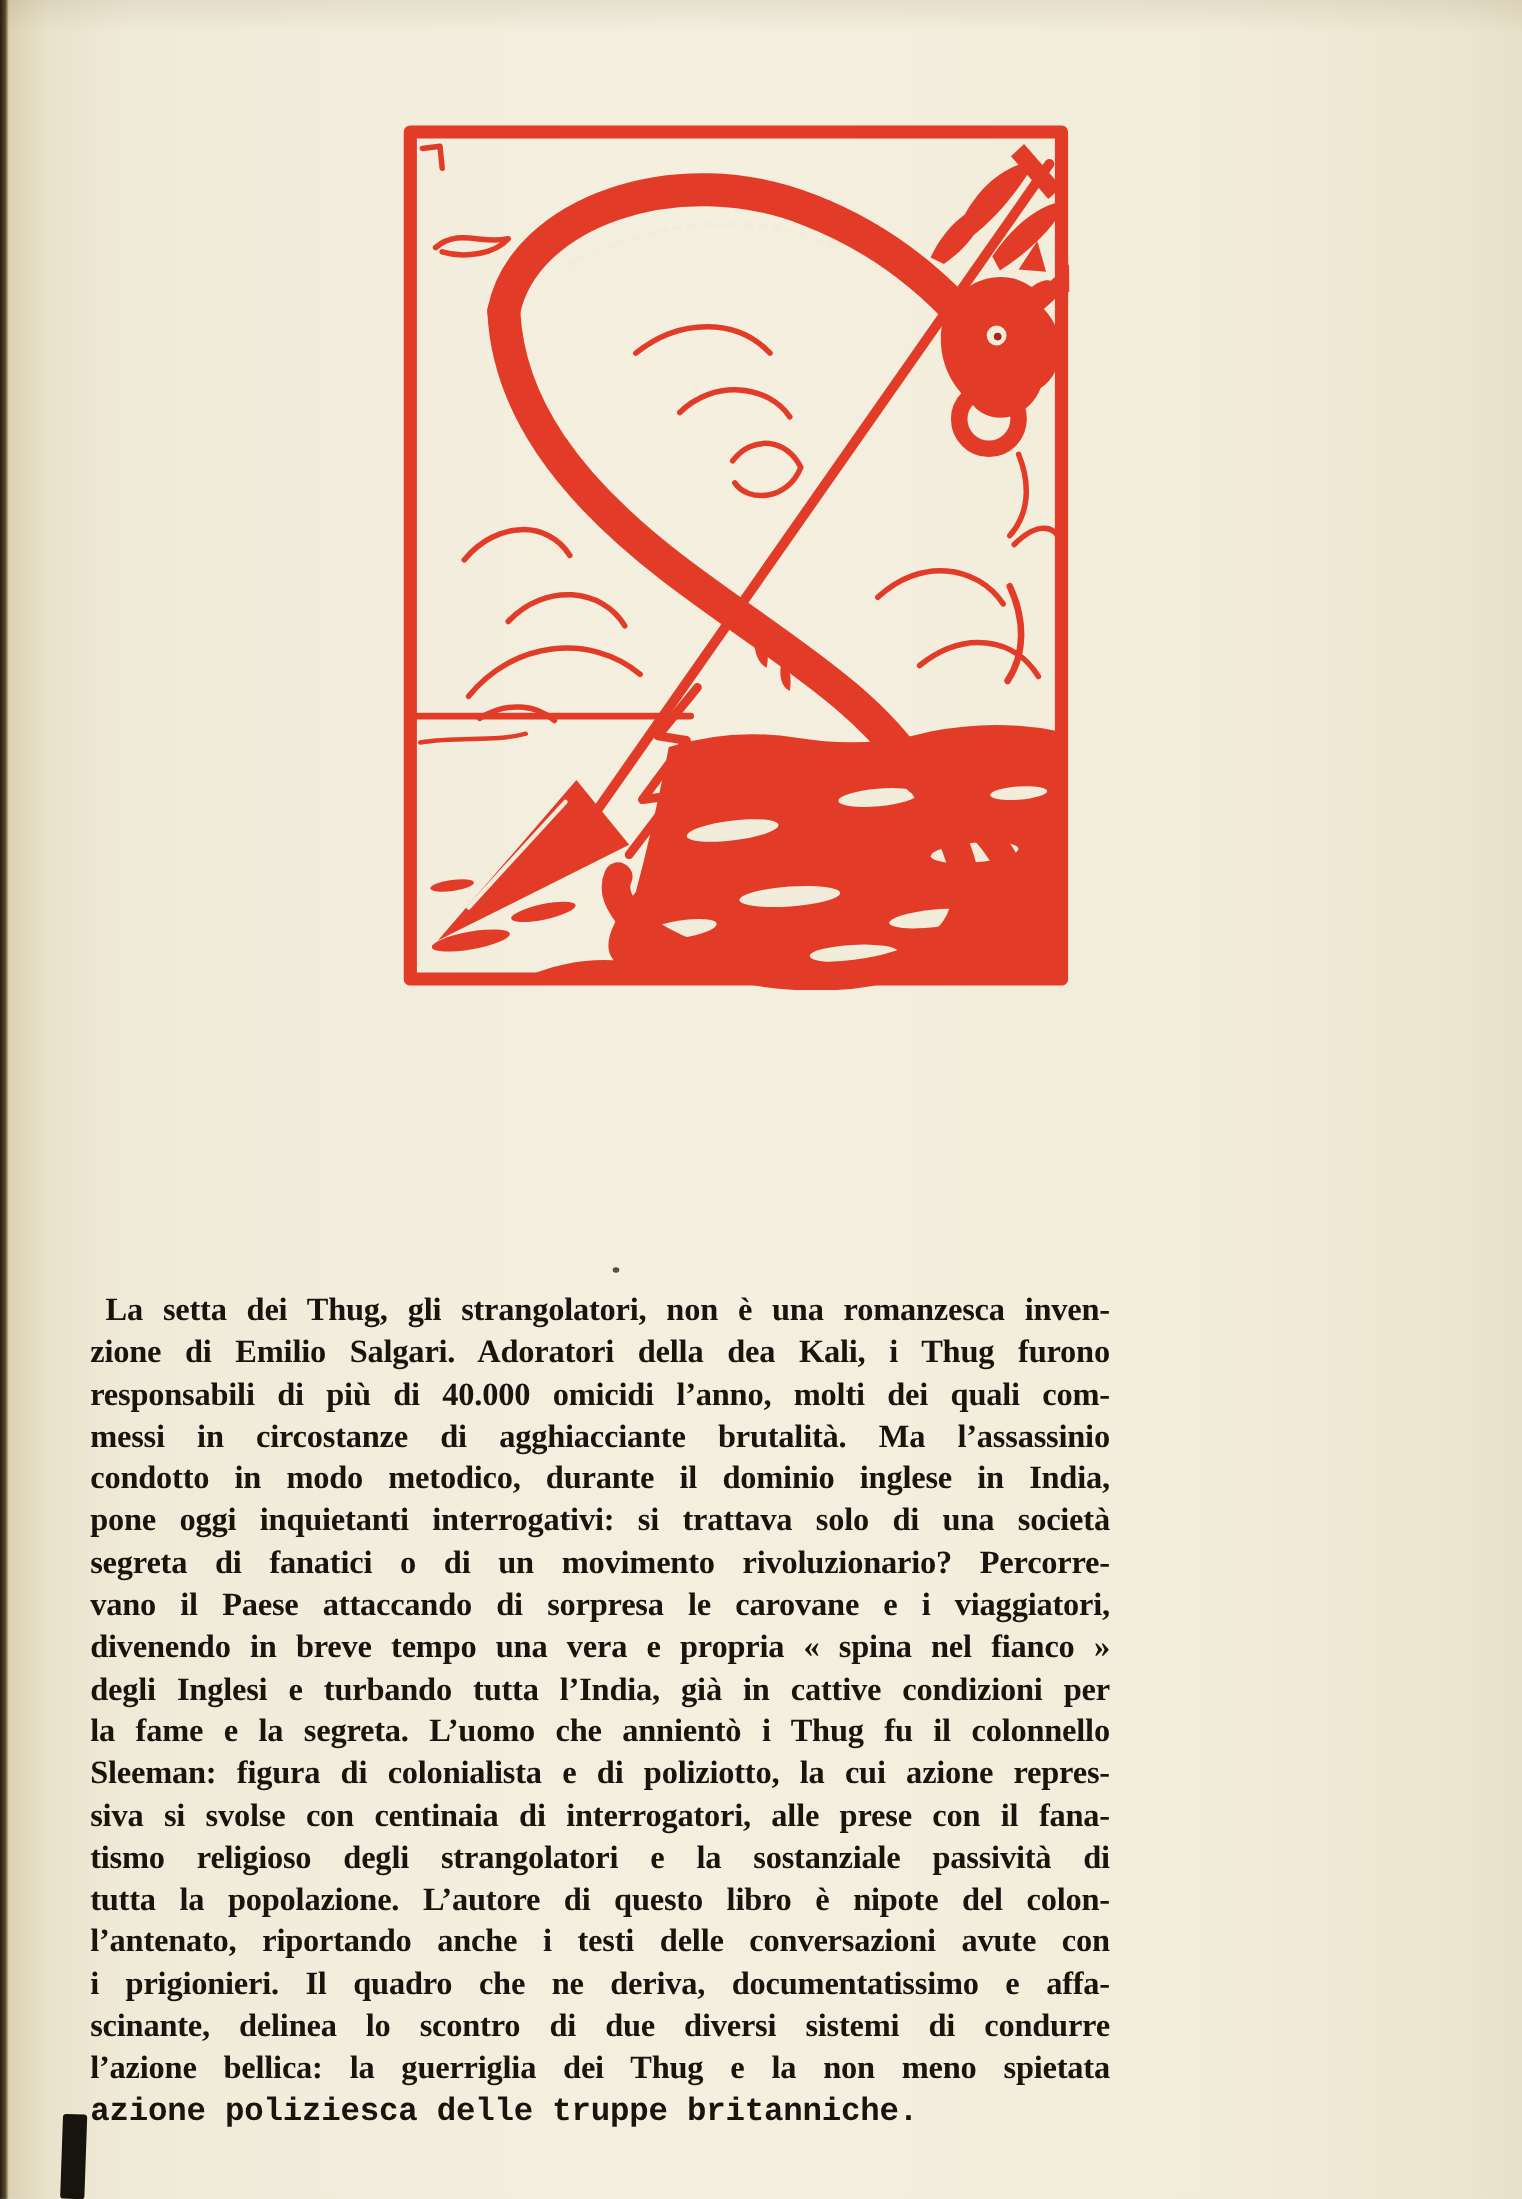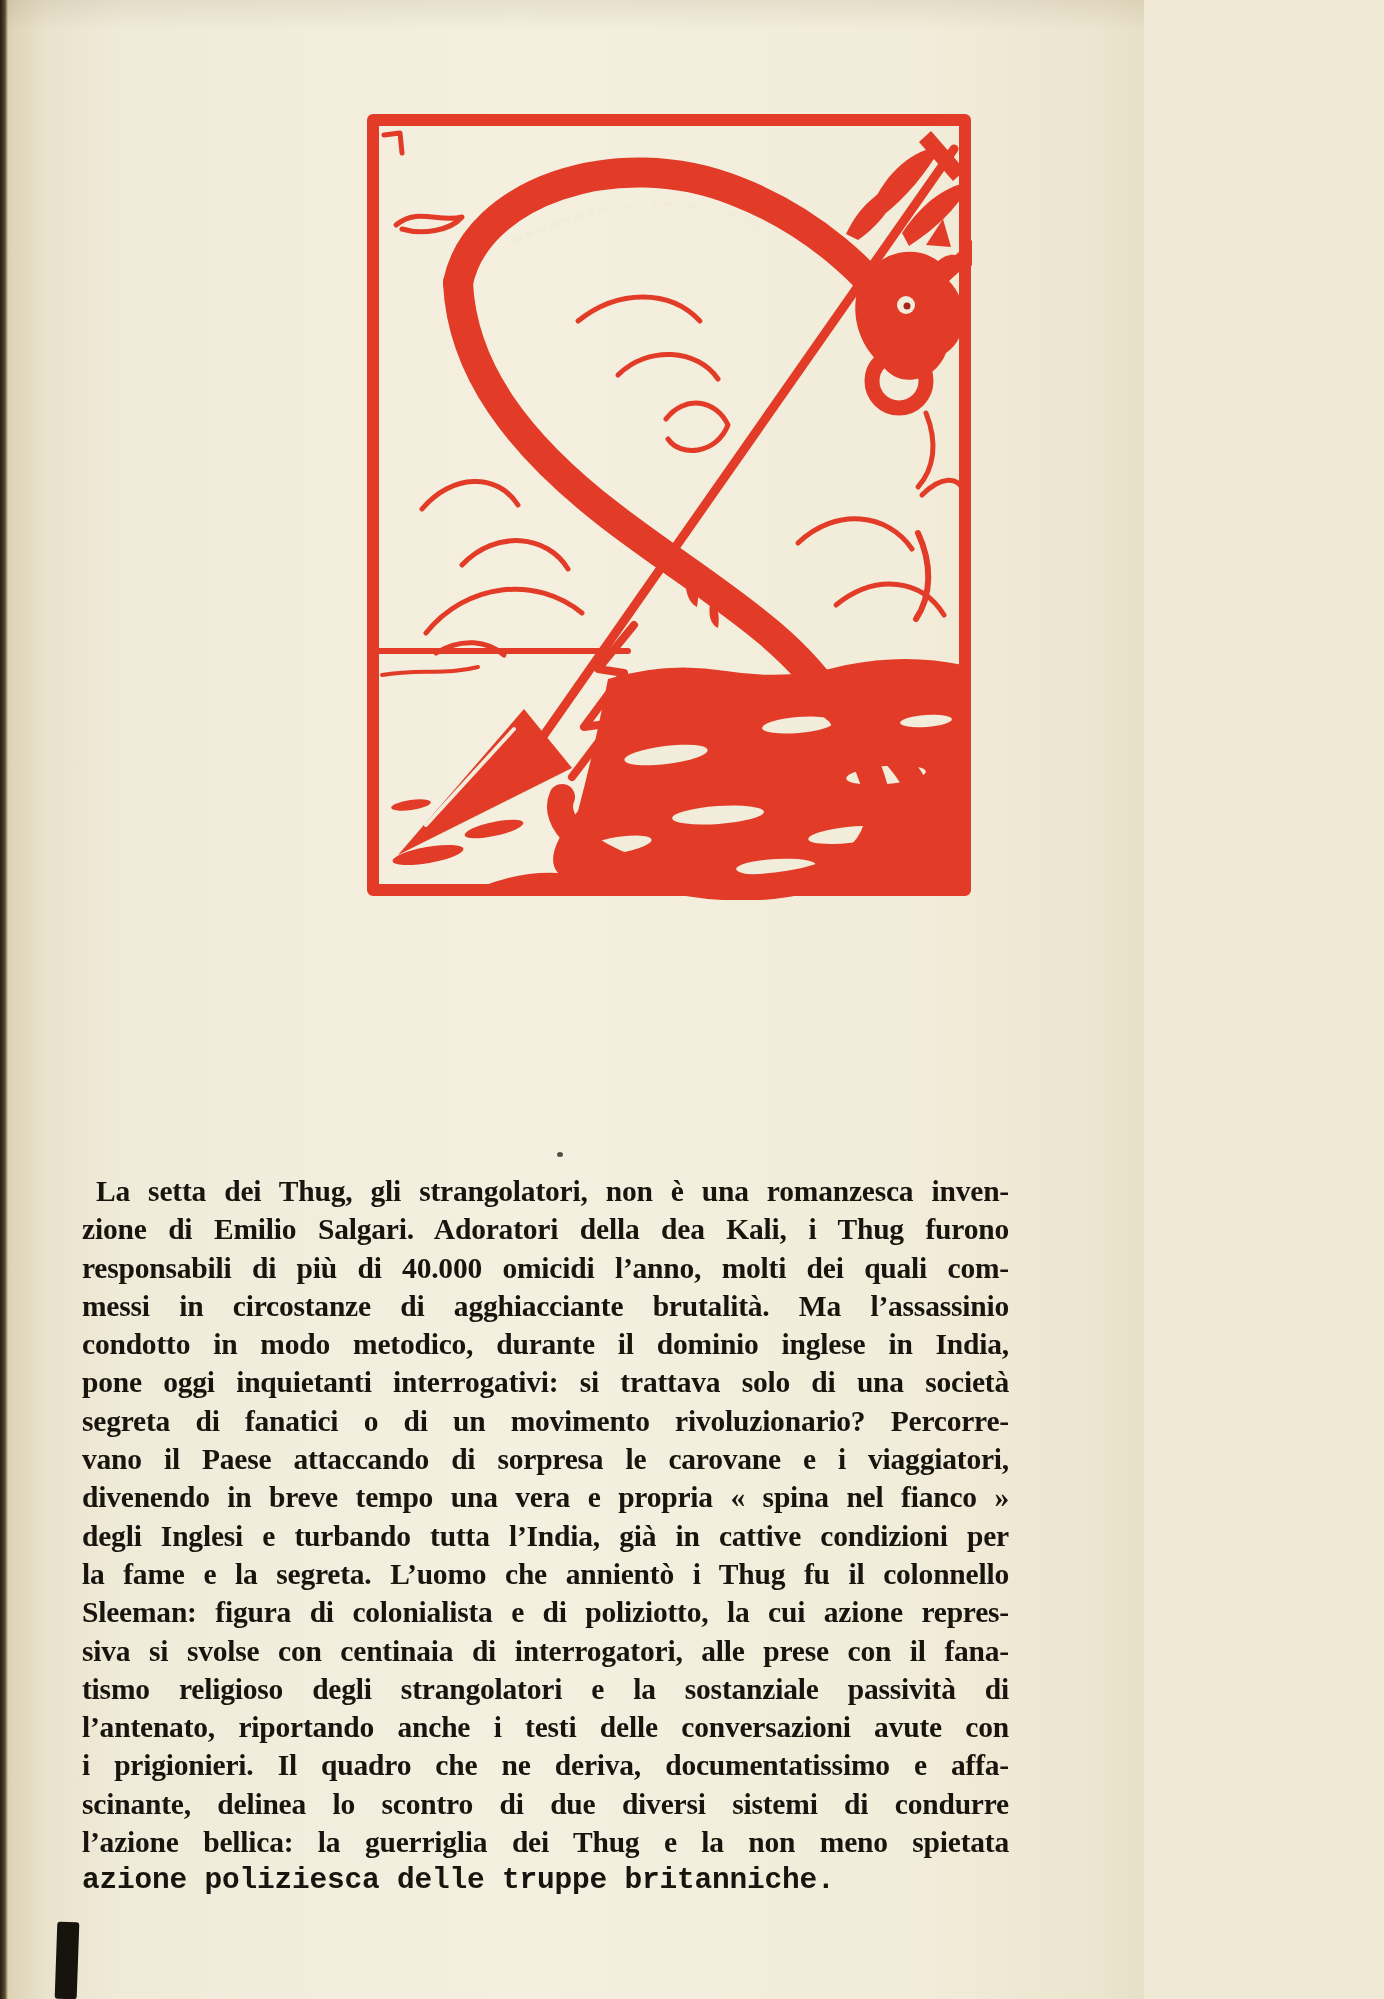--- a/index.html
+++ b/index.html
@@ -3,21 +3,21 @@
 <meta charset="utf-8">
 <style>
   html,body{margin:0;padding:0;}
   body{
     width:1384px;height:1999px;
     font-family:"Liberation Serif", serif;
     background:#efe9d6;
     overflow:hidden;
   }
   .page{
-    position:absolute;left:0;top:0;width:1144px;height:1999px;
+    position:absolute;left:0;top:0;width:1384px;height:1999px;
     background:
       linear-gradient(180deg, rgba(105,88,52,.10) 0px, rgba(105,88,52,0) 30px),
       linear-gradient(90deg, #c9bc9d 0px, #ded3b6 10px, #e9e2cc 45px, #f0ebd9 120px,
                       #f4efdf 45%, #f2ecda 80%, #ece5cf 96%, #e7dfc7 100%);
   }
   .edge-left{
     position:absolute;left:0;top:0;width:8px;height:1999px;
     background:linear-gradient(90deg,#241c10,#57492c 60%,rgba(87,73,44,0));
   }
   .corner-smudge{
@@ -146,20 +146,21 @@
     <div class="line">condotto in modo metodico, durante il dominio inglese in India,</div>
     <div class="line">pone oggi inquietanti interrogativi: si trattava solo di una società</div>
     <div class="line">segreta di fanatici o di un movimento rivoluzionario? Percorre-</div>
     <div class="line">vano il Paese attaccando di sorpresa le carovane e i viaggiatori,</div>
     <div class="line">divenendo in breve tempo una vera e propria « spina nel fianco »</div>
     <div class="line">degli Inglesi e turbando tutta l’India, già in cattive condizioni per</div>
     <div class="line">la fame e la segreta. L’uomo che annientò i Thug fu il colonnello</div>
     <div class="line">Sleeman: figura di colonialista e di poliziotto, la cui azione repres-</div>
     <div class="line">siva si svolse con centinaia di interrogatori, alle prese con il fana-</div>
     <div class="line">tismo religioso degli strangolatori e la sostanziale passività di</div>
+    <div class="line">tutta la popolazione. L’autore di questo libro è nipote del colon-</div>
     <div class="line">l’antenato, riportando anche i testi delle conversazioni avute con</div>
     <div class="line">i prigionieri. Il quadro che ne deriva, documentatissimo e affa-</div>
     <div class="line">scinante, delinea lo scontro di due diversi sistemi di condurre</div>
     <div class="line">l’azione bellica: la guerriglia dei Thug e la non meno spietata</div>
     <div class="line last">azione poliziesca delle truppe britanniche.</div>
   </div>
 
 </div>
 
 </body></html>

